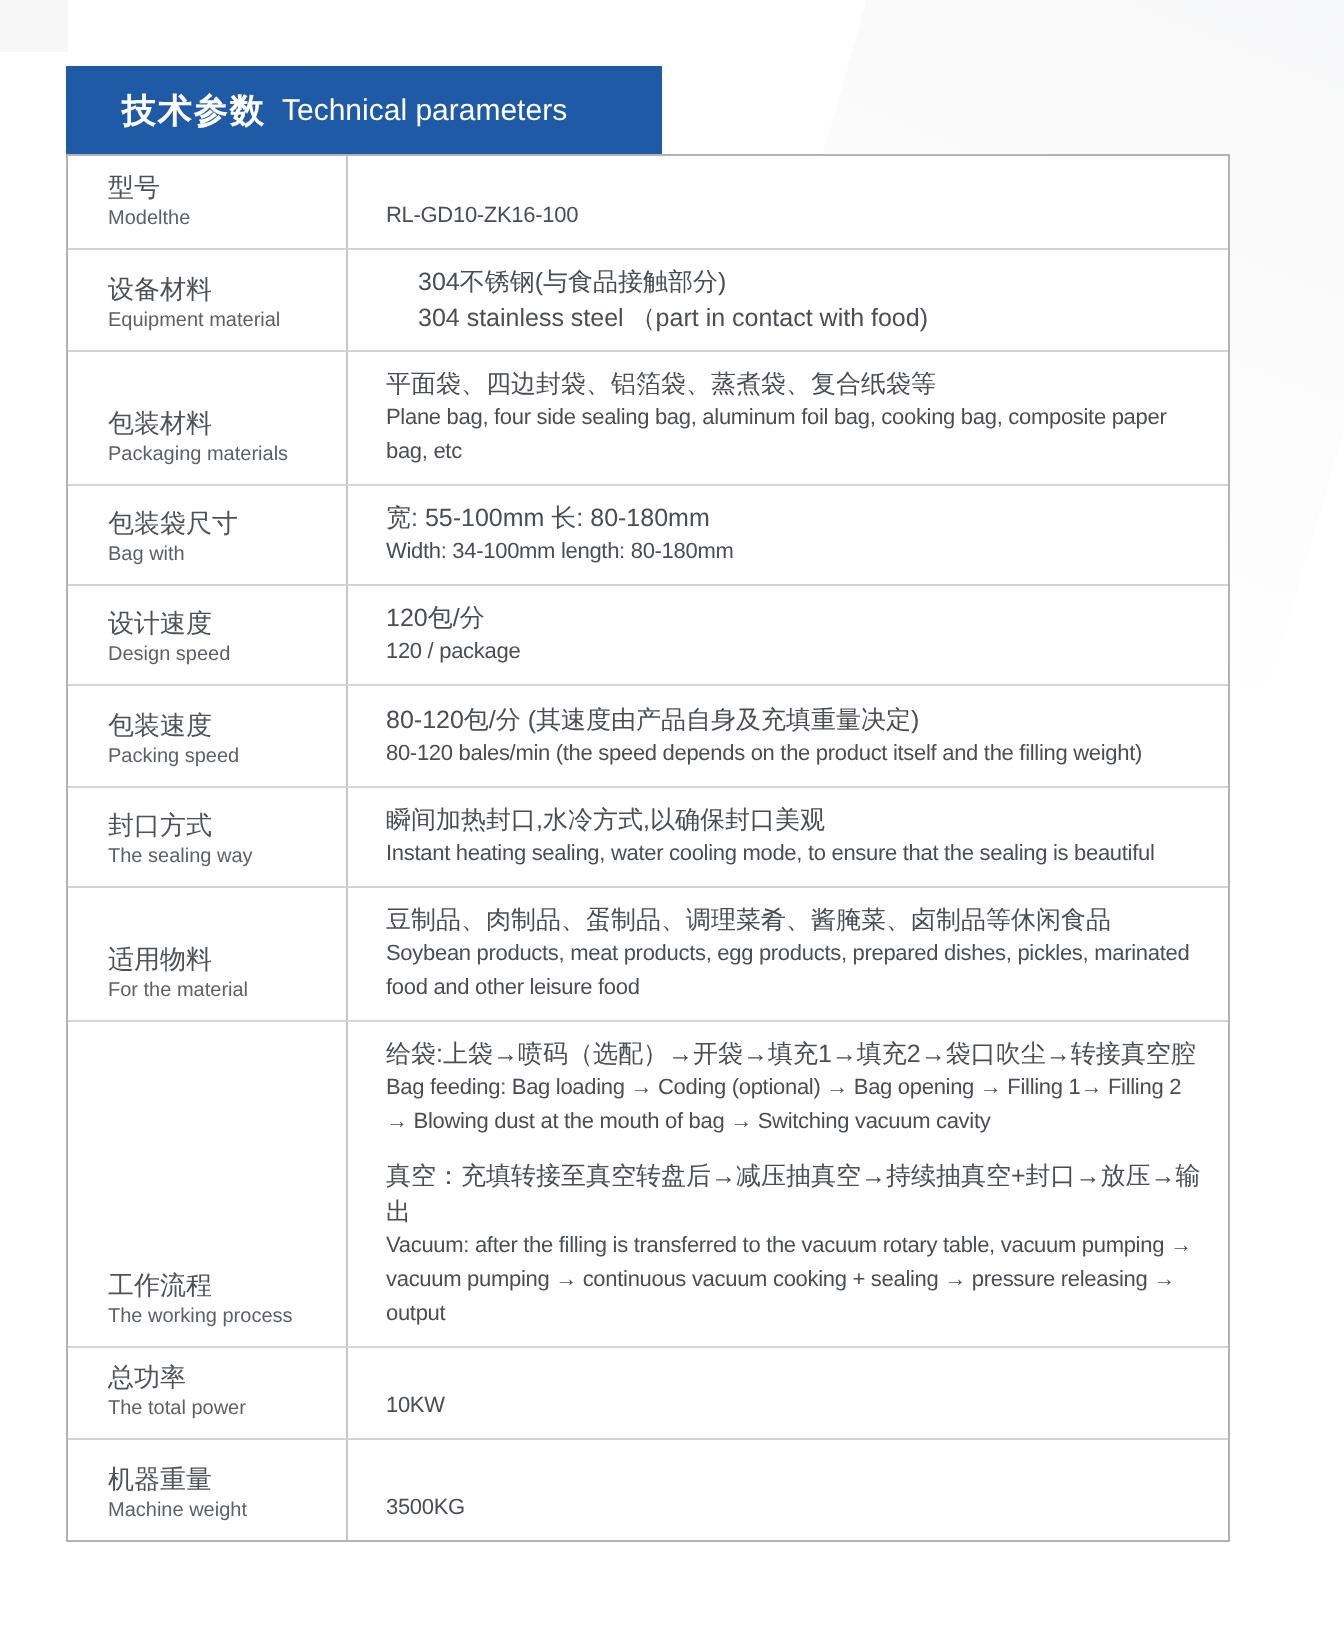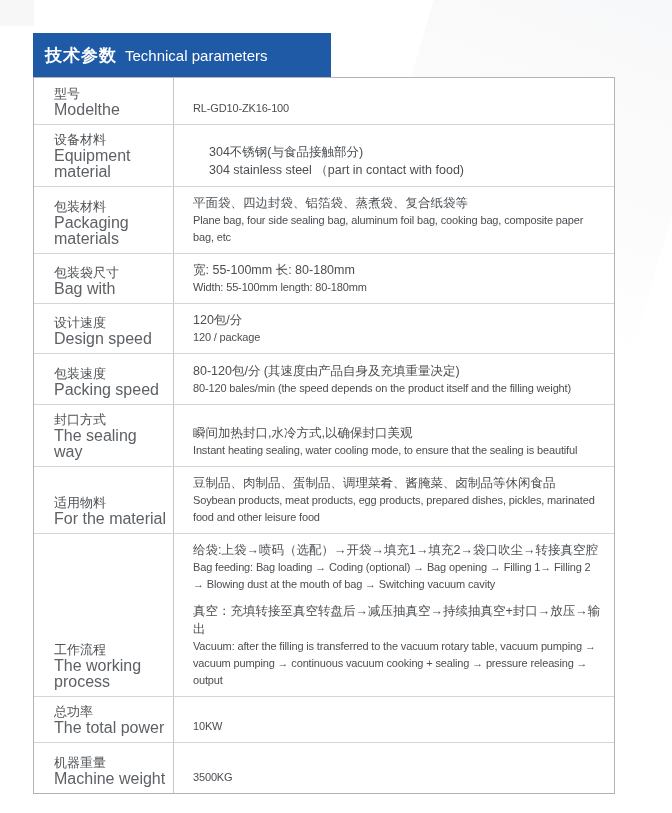--- a/index.html
+++ b/index.html
@@ -25,38 +25,38 @@
     transform:skewX(-16deg);transform-origin:top right;opacity:.65;z-index:0;
   }
   .deco-corner{
     position:absolute;top:0;left:0;width:34px;height:26px;
     background:#f4f4f5;opacity:.7;z-index:0;
   }
   
   .banner{
     position:absolute;left:33px;top:33px;width:298px;height:44px;
     background:var(--banner);
-    display:flex;align-items:center;box-sizing:border-box;padding-left:12px;
+    display:flex;align-items:center;box-sizing:border-box;padding-left:28px;
     z-index:2;
   }
   .banner-zh{color:var(--banner-text);font-size:17px;font-weight:bold;letter-spacing:1px;}
   .banner-en{color:var(--banner-text);font-size:15px;margin-left:8px;text-align:center;}
   
   .tbl{
     position:absolute;left:33px;top:77px;width:582px;
     border:1px solid var(--border-outer);
     background:#ffffff;box-sizing:border-box;z-index:1;
   }
   .t-row{display:flex;border-top:1px solid var(--border-inner);}
   .t-row:first-child{border-top:none;}
   .cell{box-sizing:border-box;display:flex;flex-direction:column;justify-content:flex-end;}
   .lab{width:140px;min-width:140px;padding:6px 6px 6px 20px;border-right:1px solid var(--divider);}
   .val{flex:1;padding:7px 10px 7px 19px;}
   .lbl-zh{font-size:13px;color:var(--label-zh);line-height:17px;}
-  .lbl-en{font-size:16px;color:var(--label-en);line-height:16px;}
+  .lbl-en{font-size:10px;color:var(--label-en);line-height:16px;}
   .line{font-size:12.5px;color:var(--value-text);line-height:18px;}
   .line.latin{font-size:11px;letter-spacing:-0.15px;line-height:17px;}
   .para + .para{margin-top:9px;}
 </style>
 </head>
 <body>
 
 <div class="deco-band"></div>
 <div class="deco-corner"></div>
 
@@ -102,21 +102,21 @@
       </div>
     </div>
     <div class="t-row" style="min-height: 46px;">
       <div class="cell lab">
         <div class="lbl-zh">包装袋尺寸</div>
         <div class="lbl-en">Bag with</div>
       </div>
       <div class="cell val">
         <div class="para">
           <div class="line">宽: 55-100mm 长: 80-180mm</div>
-          <div class="line latin">Width: 55-100mm length: 80-180mm</div>
+          <div class="line latin">Width: 34-100mm length: 80-180mm</div>
         </div>
       </div>
     </div>
     <div class="t-row" style="min-height: 42px;">
       <div class="cell lab">
         <div class="lbl-zh">设计速度</div>
         <div class="lbl-en">Design speed</div>
       </div>
       <div class="cell val">
         <div class="para">

